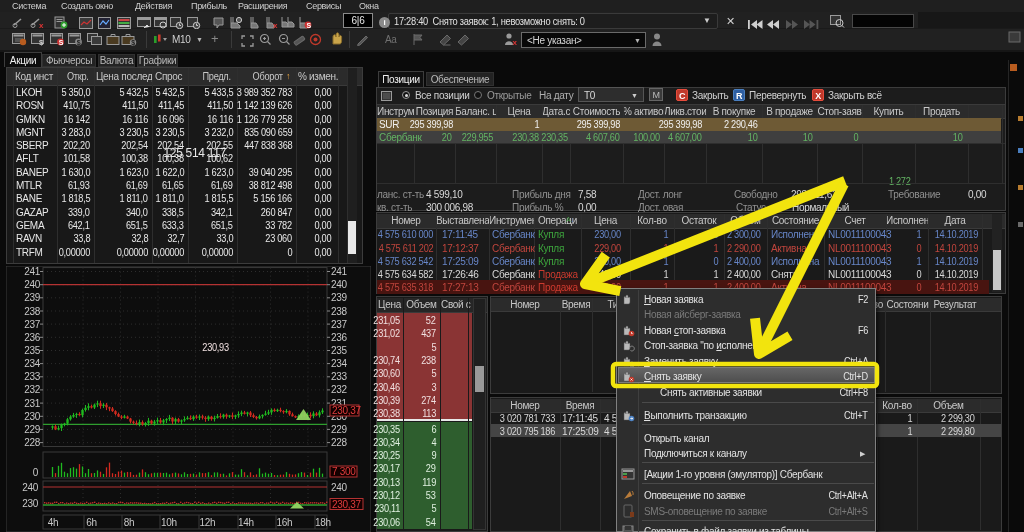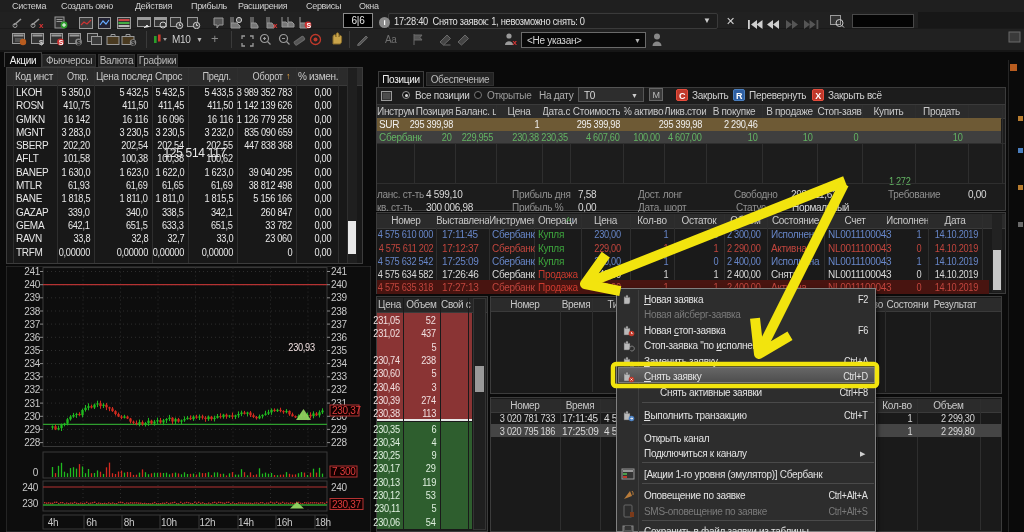--- a/index.html
+++ b/index.html
@@ -972,21 +972,21 @@
 <div style="position:absolute;left:578px;top:188px;font-size:10px;line-height:13px;color:#d8d8d8;white-space:nowrap;">7,58</div>
 <div style="position:absolute;left:638px;top:188px;font-size:10px;line-height:13px;color:#909090;white-space:nowrap;">Дост. лонг</div>
 <div style="position:absolute;left:734px;top:188px;font-size:10px;line-height:13px;color:#909090;white-space:nowrap;">Свободно</div>
 <div style="position:absolute;left:791px;top:188px;font-size:10px;line-height:13px;color:#d8d8d8;white-space:nowrap;">298 811,62</div>
 <div style="position:absolute;left:888px;top:188px;font-size:10px;line-height:13px;color:#909090;white-space:nowrap;">Требование</div>
 <div style="position:absolute;left:968px;top:188px;font-size:10px;line-height:13px;color:#d8d8d8;white-space:nowrap;">0,00</div>
 <div style="position:absolute;left:377px;top:201px;font-size:10px;line-height:13px;color:#909090;white-space:nowrap;">кв. ст-ть</div>
 <div style="position:absolute;left:426px;top:201px;font-size:10px;line-height:13px;color:#d8d8d8;white-space:nowrap;">300 006,98</div>
 <div style="position:absolute;left:512px;top:201px;font-size:10px;line-height:13px;color:#909090;white-space:nowrap;">Прибыль %</div>
 <div style="position:absolute;left:578px;top:201px;font-size:10px;line-height:13px;color:#d8d8d8;white-space:nowrap;">0,00</div>
-<div style="position:absolute;left:638px;top:201px;font-size:10px;line-height:13px;color:#909090;white-space:nowrap;">Дата. шорт</div>
+<div style="position:absolute;left:638px;top:201px;font-size:10px;line-height:13px;color:#909090;white-space:nowrap;">Дост. овая</div>
 <div style="position:absolute;left:736px;top:201px;font-size:10px;line-height:13px;color:#909090;white-space:nowrap;">Статус</div>
 <div style="position:absolute;left:792px;top:201px;font-size:10px;line-height:13px;color:#d8d8d8;white-space:nowrap;">Нормальный</div>
 <div style="position:absolute;left:376px;top:212px;width:630px;height:82px;background:#1a1a1a;border:1px solid #3c3c3c;"></div>
 <div style="position:absolute;left:377px;top:214px;width:628px;height:14px;background:#2b2b2b;"></div>
 <div style="position:absolute;left:377px;top:228px;width:628px;height:1px;background:#3a3a3a;"></div>
 <div style="position:absolute;left:376px;top:214px;width:60px;text-align:center;font-size:10px;line-height:14px;color:#c8c8c8;white-space:nowrap;overflow:hidden;">Номер</div>
 <div style="position:absolute;left:436px;top:214px;width:53px;text-align:center;font-size:10px;line-height:14px;color:#c8c8c8;white-space:nowrap;overflow:hidden;">Выставлена</div>
 <div style="position:absolute;left:489px;top:214px;width:45px;text-align:center;font-size:10px;line-height:14px;color:#c8c8c8;white-space:nowrap;overflow:hidden;">Инструмен</div>
 <div style="position:absolute;left:534px;top:214px;width:47px;text-align:center;font-size:10px;line-height:14px;color:#c8c8c8;white-space:nowrap;overflow:hidden;">Операци</div>
 <div style="position:absolute;left:581px;top:214px;width:49px;text-align:center;font-size:10px;line-height:14px;color:#c8c8c8;white-space:nowrap;overflow:hidden;">Цена</div>
@@ -1079,21 +1079,21 @@
 <div style="position:absolute;left:376px;top:298px;width:27px;text-align:center;font-size:10px;line-height:14px;color:#c8c8c8;">Цена</div>
 <div style="position:absolute;left:403px;top:298px;width:37px;text-align:center;font-size:10px;line-height:14px;color:#c8c8c8;">Объем</div>
 <div style="position:absolute;left:441px;top:298px;width:31px;text-align:left;font-size:10px;line-height:14px;color:#c8c8c8;overflow:hidden;white-space:nowrap;">Свой с</div>
 <div style="position:absolute;left:377px;top:313px;width:95px;height:14px;background:#8a3434;"></div>
 <div style="position:absolute;left:200px;top:314px;width:200px;text-align:right;font-size:10px;line-height:13px;color:#f0e0e0;white-space:nowrap;"><span style="display:inline-block;transform:scaleX(0.92);transform-origin:100% 50%;">231,05</span></div>
 <div style="position:absolute;left:236px;top:314px;width:200px;text-align:right;font-size:10px;line-height:13px;color:#f0e0e0;white-space:nowrap;"><span style="display:inline-block;transform:scaleX(0.92);transform-origin:100% 50%;">52</span></div>
 <div style="position:absolute;left:377px;top:326px;width:95px;height:14px;background:#8a3434;"></div>
 <div style="position:absolute;left:200px;top:327px;width:200px;text-align:right;font-size:10px;line-height:13px;color:#f0e0e0;white-space:nowrap;"><span style="display:inline-block;transform:scaleX(0.92);transform-origin:100% 50%;">231,02</span></div>
 <div style="position:absolute;left:236px;top:327px;width:200px;text-align:right;font-size:10px;line-height:13px;color:#f0e0e0;white-space:nowrap;"><span style="display:inline-block;transform:scaleX(0.92);transform-origin:100% 50%;">437</span></div>
 <div style="position:absolute;left:377px;top:340px;width:95px;height:14px;background:#8a3434;"></div>
-<div style="position:absolute;left:200px;top:341px;width:200px;text-align:center;font-size:10px;line-height:13px;color:#f0e0e0;white-space:nowrap;"><span style="display:inline-block;transform:scaleX(0.92);transform-origin:100% 50%;">230,93</span></div>
+<div style="position:absolute;left:200px;top:341px;width:200px;text-align:left;font-size:10px;line-height:13px;color:#f0e0e0;white-space:nowrap;"><span style="display:inline-block;transform:scaleX(0.92);transform-origin:100% 50%;">230,93</span></div>
 <div style="position:absolute;left:236px;top:341px;width:200px;text-align:right;font-size:10px;line-height:13px;color:#f0e0e0;white-space:nowrap;"><span style="display:inline-block;transform:scaleX(0.92);transform-origin:100% 50%;">5</span></div>
 <div style="position:absolute;left:377px;top:353px;width:95px;height:14px;background:#8a3434;"></div>
 <div style="position:absolute;left:200px;top:354px;width:200px;text-align:right;font-size:10px;line-height:13px;color:#f0e0e0;white-space:nowrap;"><span style="display:inline-block;transform:scaleX(0.92);transform-origin:100% 50%;">230,74</span></div>
 <div style="position:absolute;left:236px;top:354px;width:200px;text-align:right;font-size:10px;line-height:13px;color:#f0e0e0;white-space:nowrap;"><span style="display:inline-block;transform:scaleX(0.92);transform-origin:100% 50%;">238</span></div>
 <div style="position:absolute;left:377px;top:366px;width:95px;height:14px;background:#8a3434;"></div>
 <div style="position:absolute;left:200px;top:367px;width:200px;text-align:right;font-size:10px;line-height:13px;color:#f0e0e0;white-space:nowrap;"><span style="display:inline-block;transform:scaleX(0.92);transform-origin:100% 50%;">230,60</span></div>
 <div style="position:absolute;left:236px;top:367px;width:200px;text-align:right;font-size:10px;line-height:13px;color:#f0e0e0;white-space:nowrap;"><span style="display:inline-block;transform:scaleX(0.92);transform-origin:100% 50%;">5</span></div>
 <div style="position:absolute;left:377px;top:380px;width:95px;height:14px;background:#8a3434;"></div>
 <div style="position:absolute;left:200px;top:381px;width:200px;text-align:right;font-size:10px;line-height:13px;color:#f0e0e0;white-space:nowrap;"><span style="display:inline-block;transform:scaleX(0.92);transform-origin:100% 50%;">230,46</span></div>
 <div style="position:absolute;left:236px;top:381px;width:200px;text-align:right;font-size:10px;line-height:13px;color:#f0e0e0;white-space:nowrap;"><span style="display:inline-block;transform:scaleX(0.92);transform-origin:100% 50%;">3</span></div>

